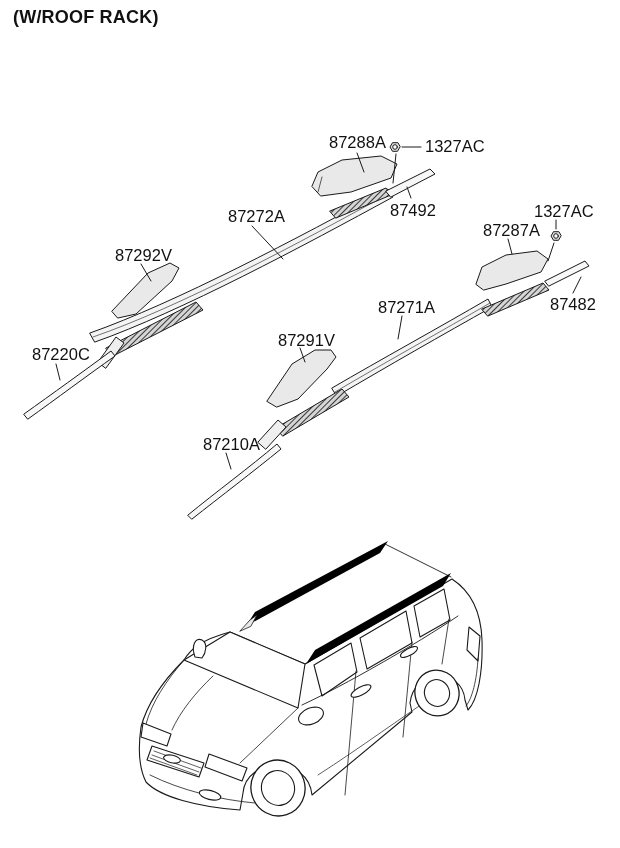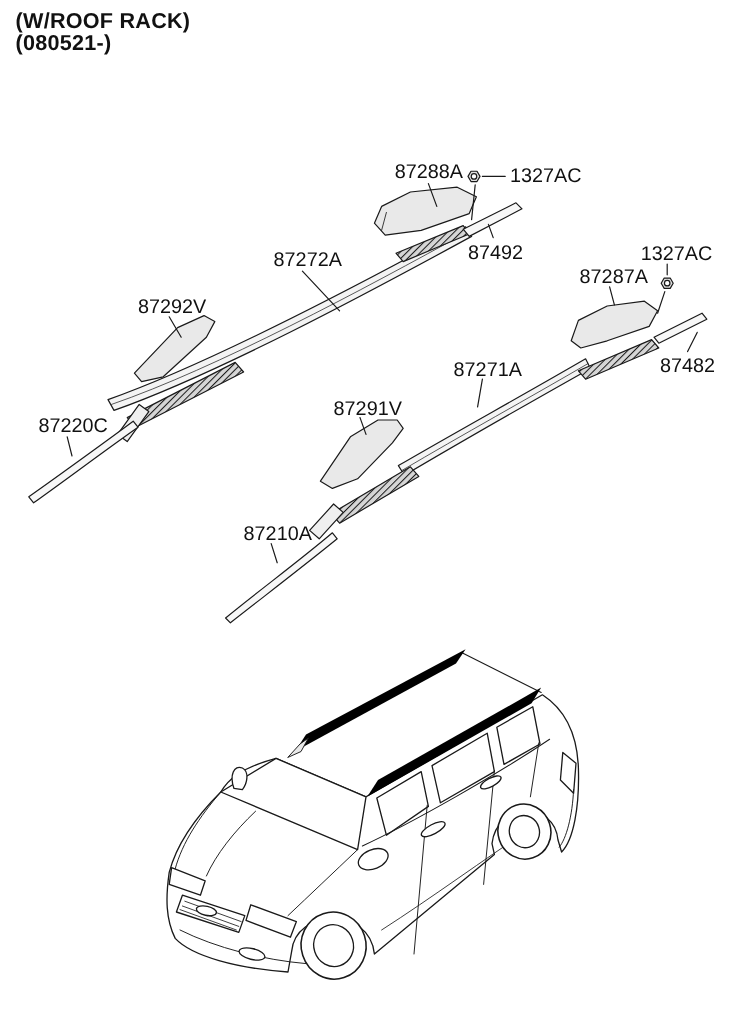--- a/index.html
+++ b/index.html
@@ -11,21 +11,20 @@
   svg text{font-family:"Liberation Sans", sans-serif;font-size:16.5px;fill:#111;}
   .part-label{font-size:16.5px;}
 </style>
 </head>
 <body>
 
 <div class="page">
 
   <div class="hdr">
     <div>(W/ROOF RACK)</div>
-    <div>(080521-)</div>
   </div>
 
   <svg width="620" height="848" viewBox="0 0 620 848" fill="none" stroke-linecap="round" stroke-linejoin="round">
     <defs>
       <pattern id="hatch" width="4" height="4" patternUnits="userSpaceOnUse" patternTransform="rotate(45)">
         <rect width="4" height="4" fill="#d6d6d6"></rect>
         <line x1="0" y1="0" x2="0" y2="4" stroke="#1a1a1a" stroke-width="1.7"></line>
       </pattern>
     </defs>
 

